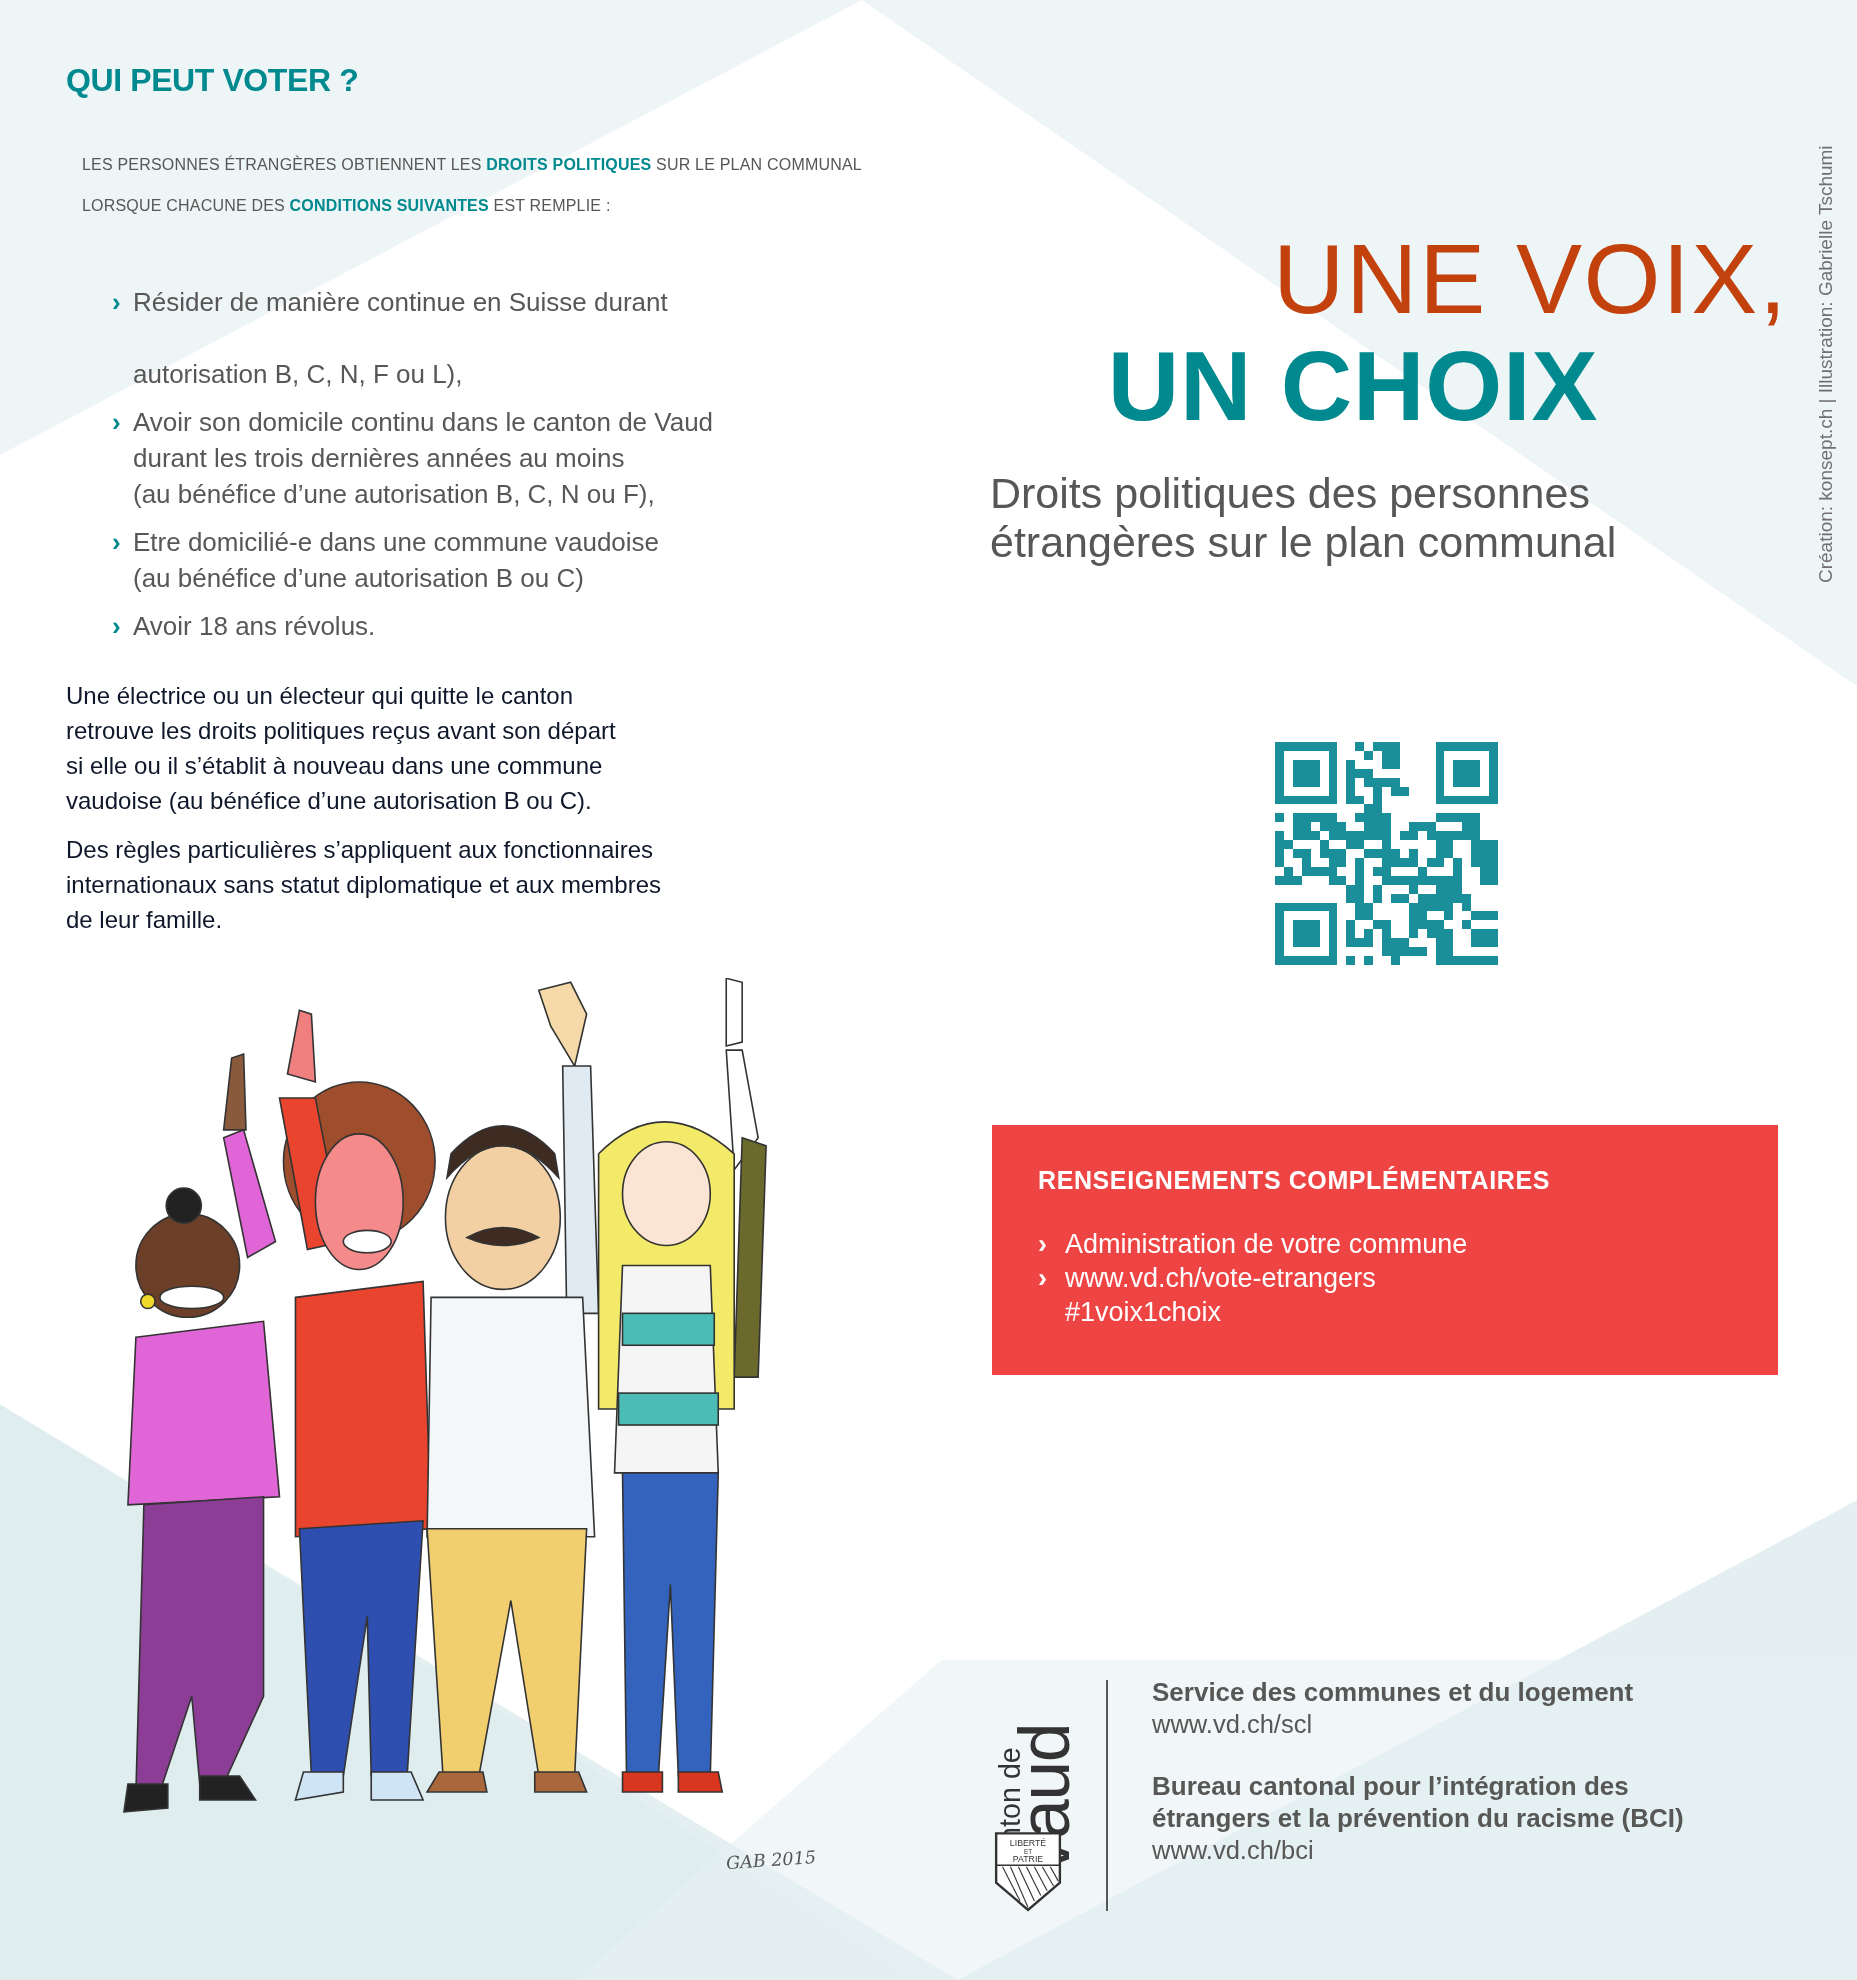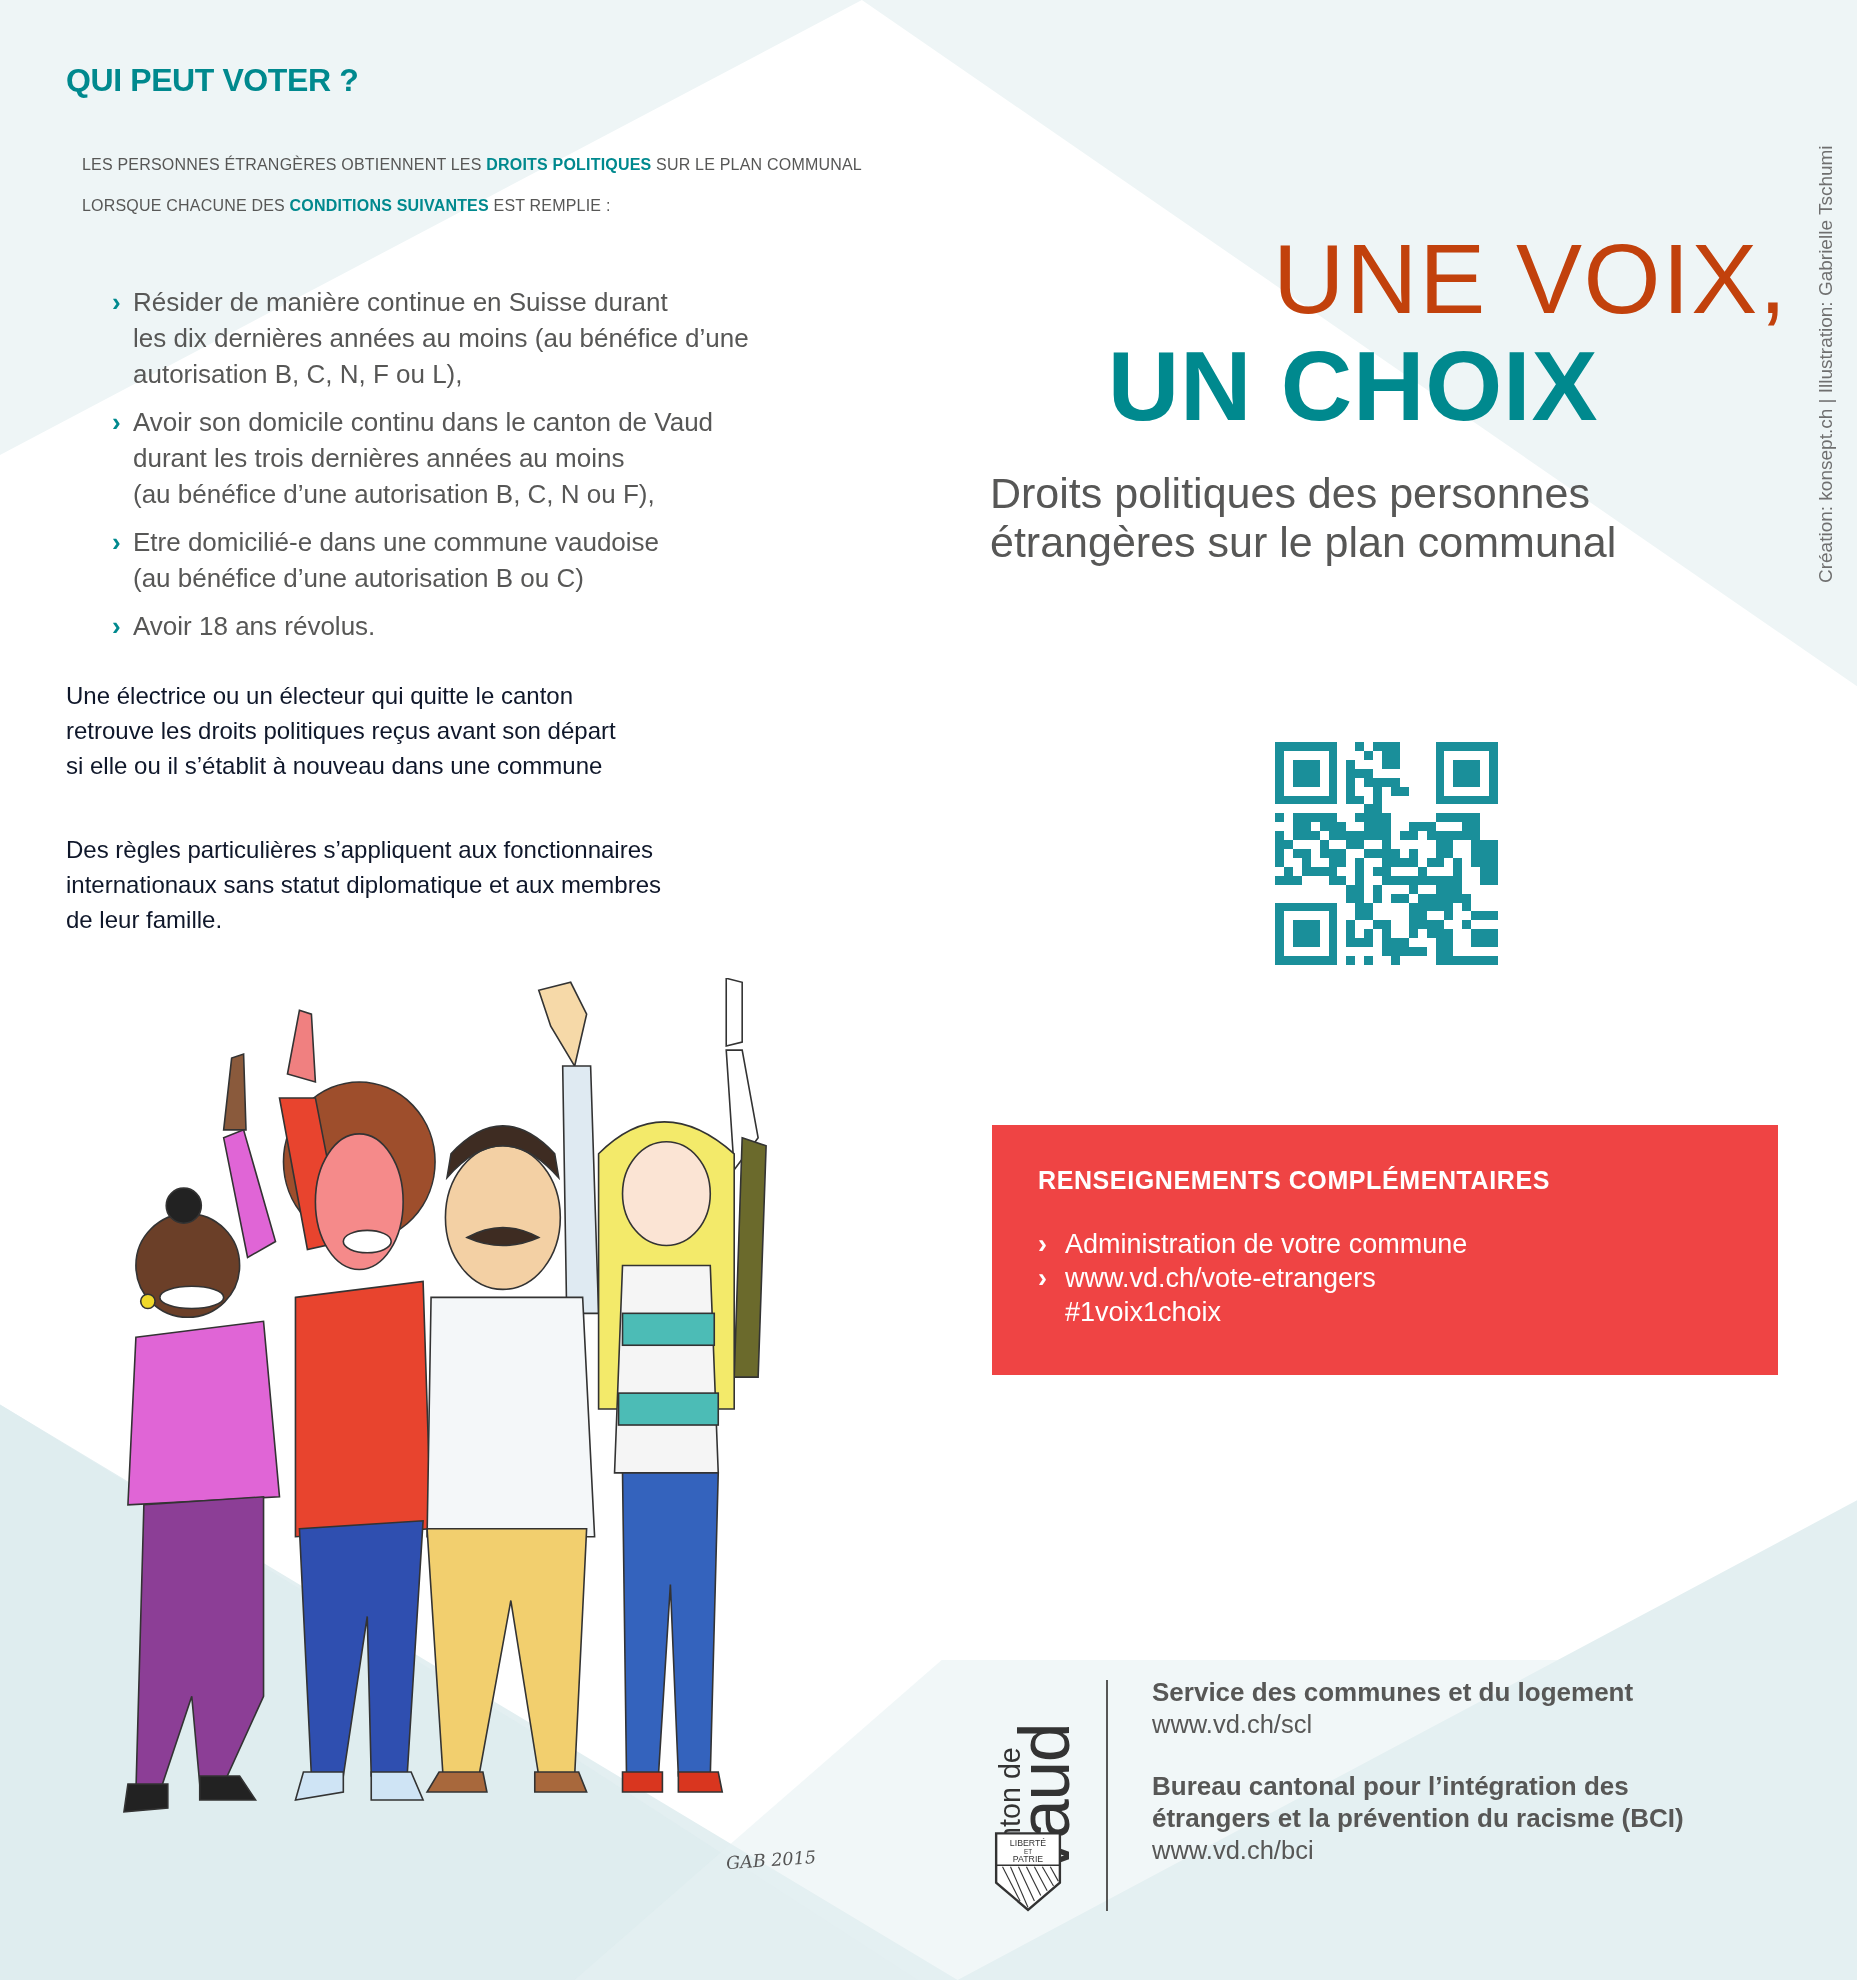--- a/index.html
+++ b/index.html
@@ -57,38 +57,38 @@
   <polygon points="720,2481 1180,2080 2327,2080 2327,2481" fill="#e6f0f2" opacity="0.55"></polygon>
 </svg>
 
 <h2 class="abs h-left">QUI PEUT VOTER ?</h2>
 
 <p class="abs intro"><span>LES PERSONNES ÉTRANGÈRES OBTIENNENT LES </span><b>DROITS POLITIQUES</b><span> SUR LE PLAN COMMUNAL LORSQUE CHACUNE DES </span><b>CONDITIONS SUIVANTES</b><span> EST REMPLIE :</span></p>
 
 <ul class="abs bullets">
   <li>
     <span class="chev">›</span>
-    <span>Résider de manière continue en Suisse durant</span><br><span>les dix dernières années au moins (au bénéfice d’une</span><br><span>autorisation B, C, N,  F ou L),</span>
+    <span>Résider de manière continue en Suisse durant</span><br><br><span>autorisation B, C, N,  F ou L),</span>
   </li>
   <li>
     <span class="chev">›</span>
     <span>Avoir son domicile continu dans le canton de Vaud</span><br><span>durant les trois dernières années au moins</span><br><span>(au  bénéfice d’une autorisation B, C, N ou F),</span>
   </li>
   <li>
     <span class="chev">›</span>
     <span>Etre domicilié-e dans une commune vaudoise</span><br><span>(au bénéfice d’une autorisation B ou C)</span>
   </li>
   <li>
     <span class="chev">›</span>
     <span>Avoir 18 ans révolus.</span>
   </li>
 </ul>
 
 <p class="abs para para1">
-  <span>Une électrice ou un électeur qui quitte le canton</span><br><span>retrouve les droits politiques reçus avant son départ</span><br><span>si elle ou il s’établit à nouveau dans une commune</span><br>
+  <span>Une électrice ou un électeur qui quitte le canton</span><br><span>retrouve les droits politiques reçus avant son départ</span><br><span>si elle ou il s’établit à nouveau dans une commune</span><br><span>vaudoise (au bénéfice d’une autorisation B ou C).</span>
 </p>
 <p class="abs para para2">
   <span>Des règles particulières s’appliquent aux fonctionnaires</span><br><span>internationaux sans statut diplomatique et aux membres</span><br><span>de leur famille.</span>
 </p>
 
 <svg class="abs illus" viewBox="0 0 880 1135">
   <g stroke="#333" stroke-width="2">
     <path d="M150 190 L160 100 L175 95 L178 190 Z" fill="#8a5a3c"></path>
     <path d="M175 190 L215 330 L180 350 L150 200 Z" fill="#e065d6"></path>
     <circle cx="105" cy="360" r="65" fill="#6b3f28"></circle>

